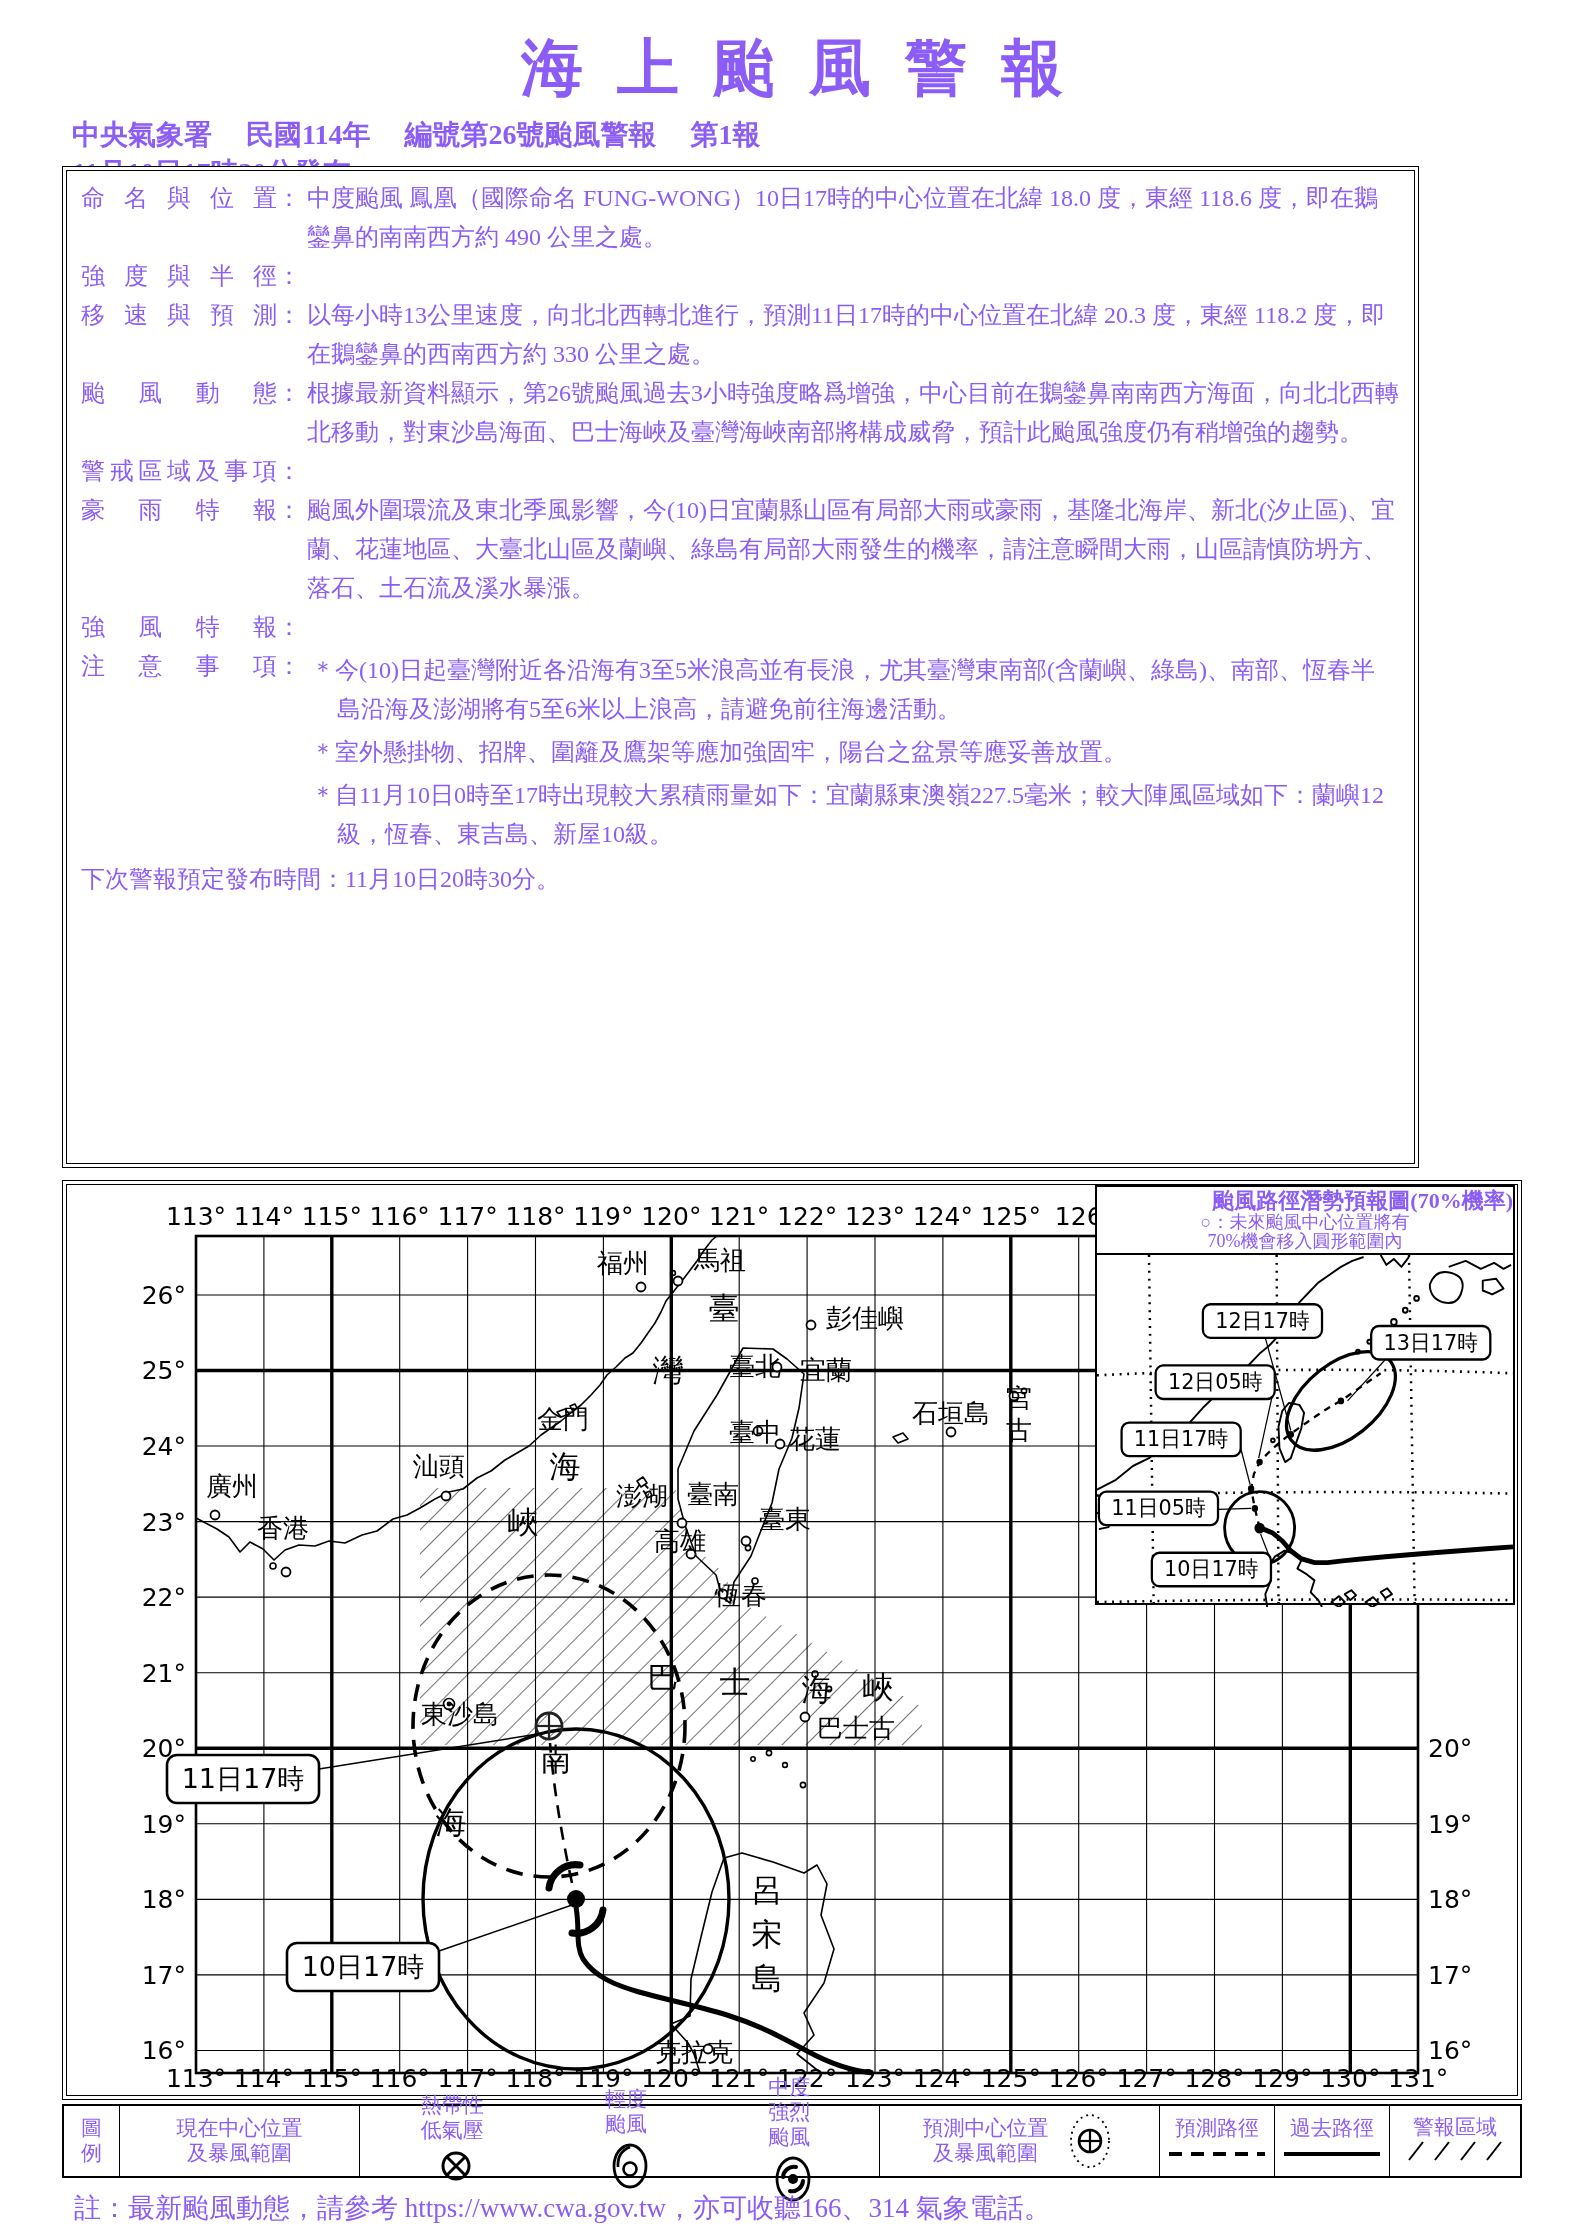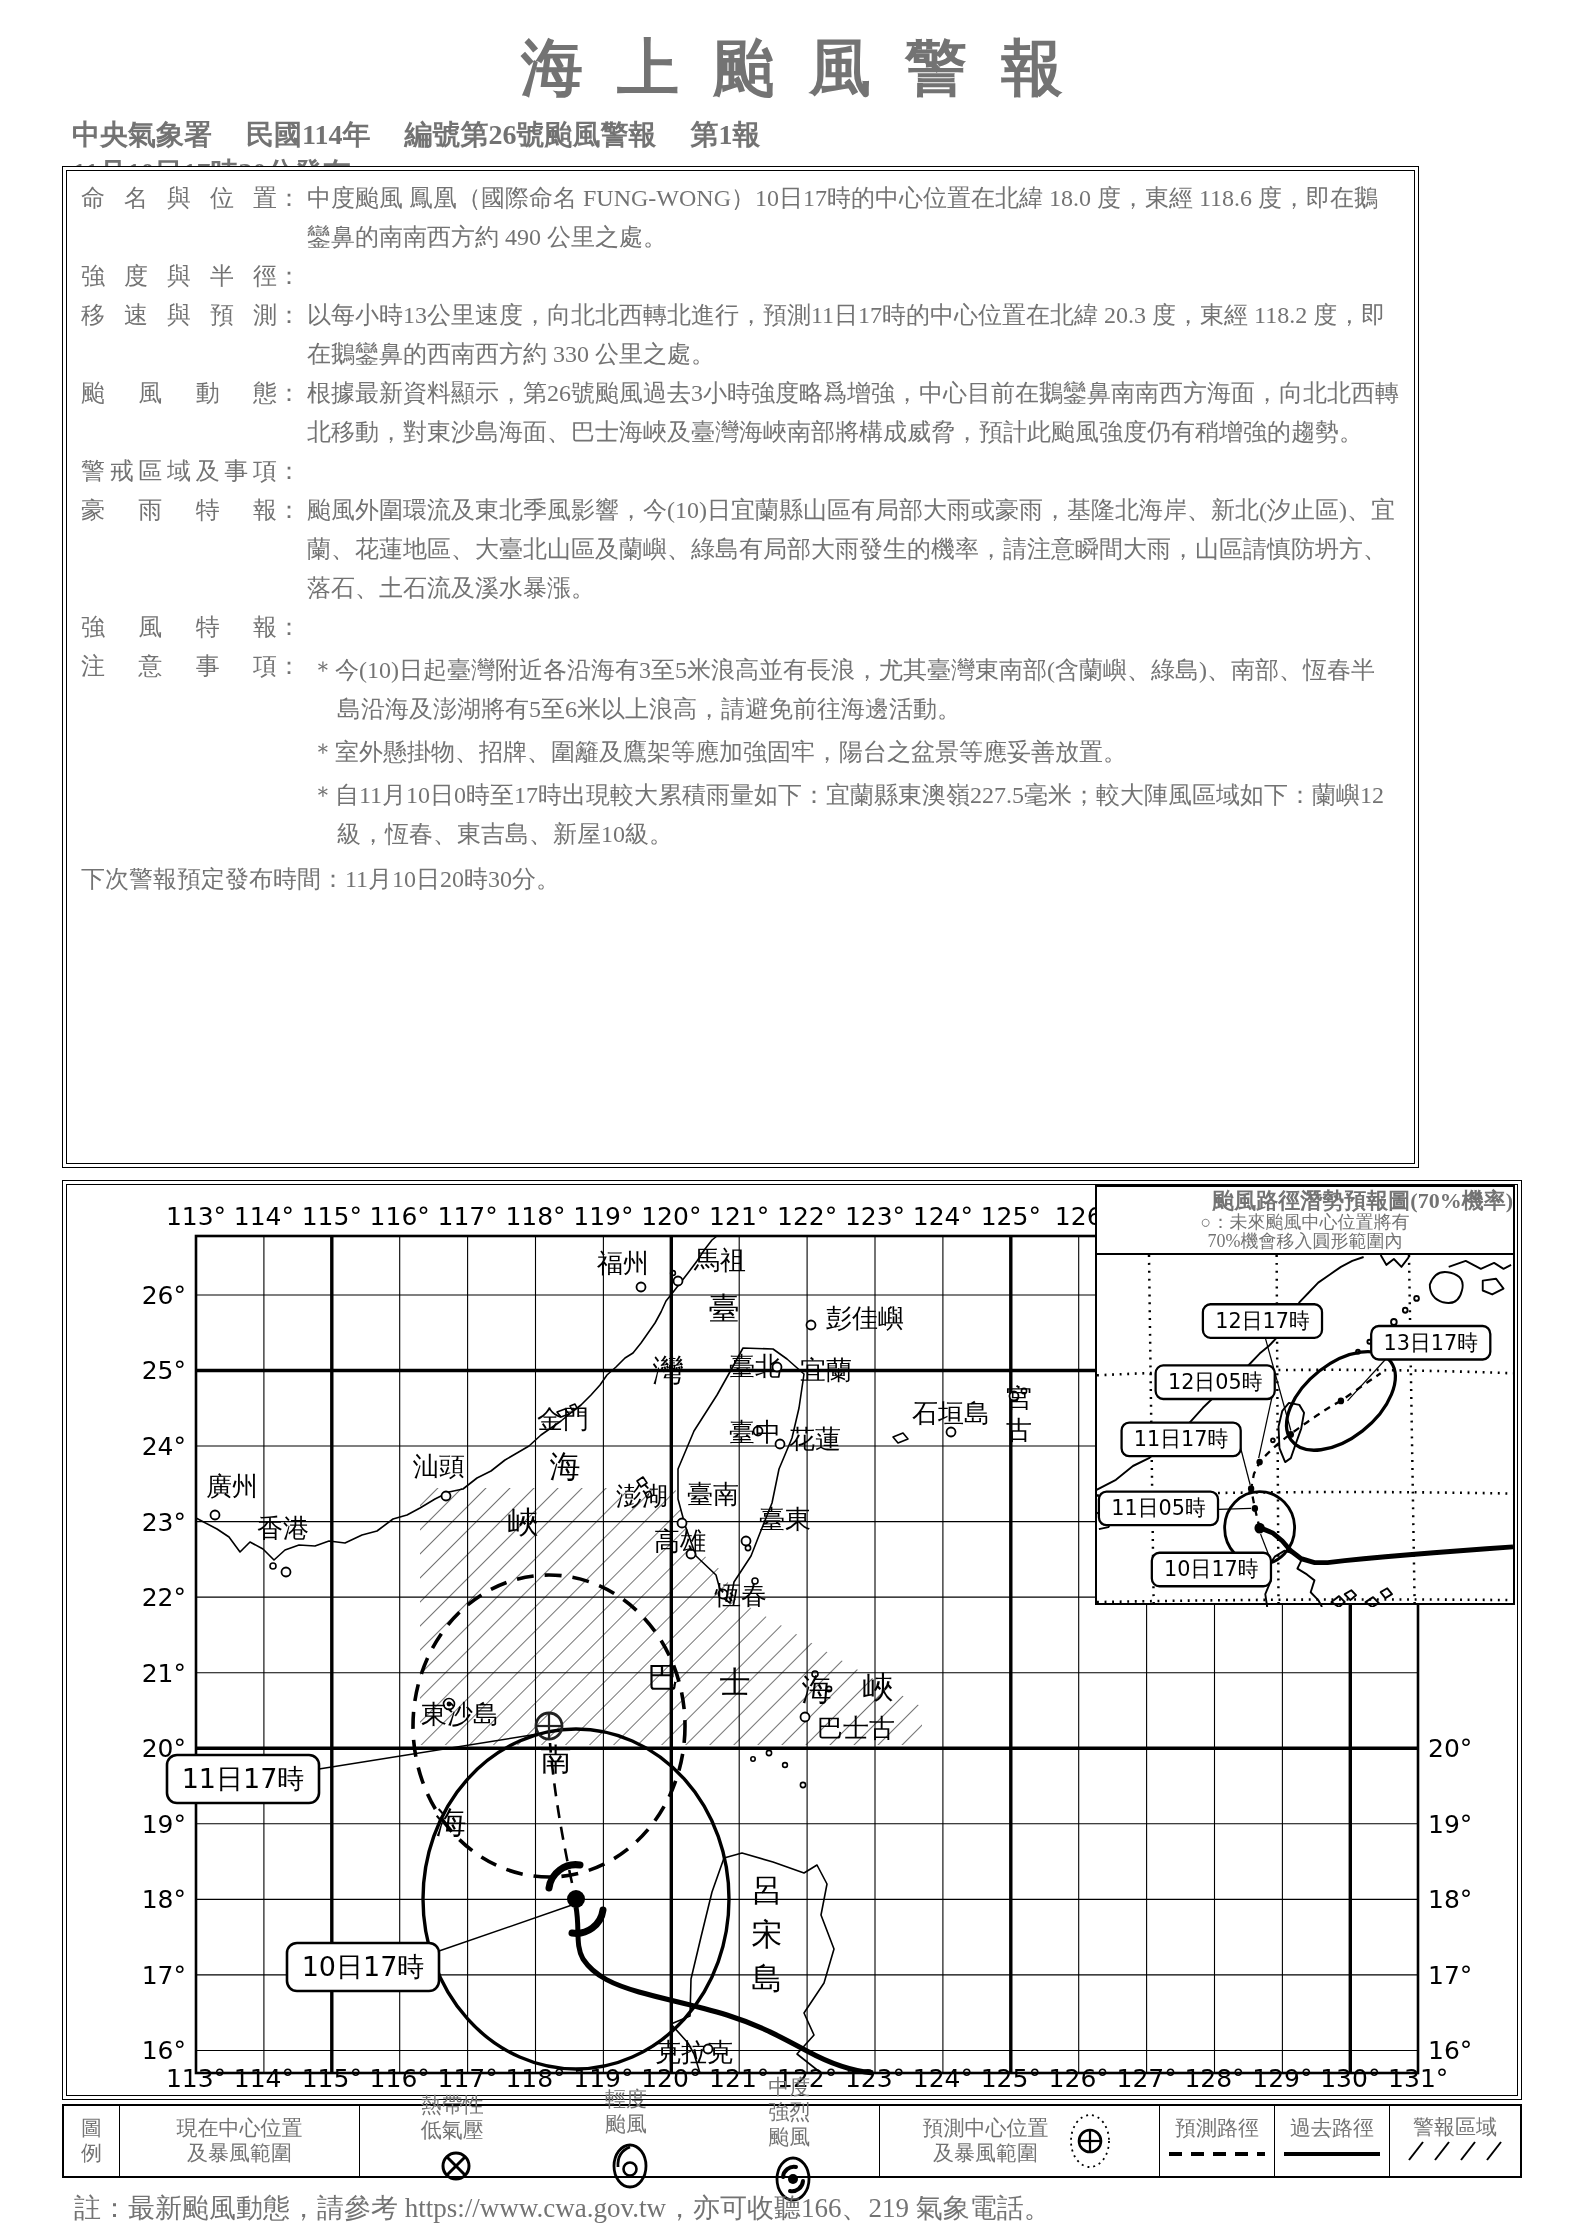--- a/index.html
+++ b/index.html
@@ -1,17 +1,17 @@
 <!DOCTYPE html>
 <html><head>
 <meta charset="utf-8">
 <style>
   html,body{margin:0;padding:0;background:#888;}
   .page{position:relative;width:1584px;height:2237px;background:#fff;margin:0 auto;
-        font-family:"Liberation Serif","DejaVu Serif",serif;color:#737373;overflow:hidden;}
+        font-family:"Liberation Serif","DejaVu Serif",serif;color:#8b5cf6;overflow:hidden;}
   .title{position:absolute;top:26px;left:0;width:100%;text-align:center;
          font-size:62px;font-weight:bold;letter-spacing:34px;text-indent:34px;}
   .hdr{position:absolute;top:116px;left:72px;right:64px;font-size:28px;font-weight:bold;
        display:flex;justify-content:space-between;align-items:baseline;flex-direction:column;}
   .hdr .hl span{margin-right:34px;}
   .dbox{position:absolute;border:1.6px solid #000;padding:3px;box-sizing:border-box;background:#fff;}
   .dbox .inner{border:1.6px solid #000;width:100%;height:100%;box-sizing:border-box;background:#fff;}
   .bull{left:62px;top:166px;width:1357px;height:1002px;}
   .bull .inner{padding:8px 12px 0 14px;font-size:24px;line-height:39px;}
   .item{display:flex;align-items:flex-start;}
@@ -450,14 +450,14 @@
         <svg width="100" height="22" viewBox="0 0 100 22">
           <line x1="4" y1="20" x2="18" y2="2" stroke="#000" stroke-width="2"></line>
           <line x1="30" y1="20" x2="44" y2="2" stroke="#000" stroke-width="2"></line>
           <line x1="56" y1="20" x2="70" y2="2" stroke="#000" stroke-width="2"></line>
           <line x1="82" y1="20" x2="96" y2="2" stroke="#000" stroke-width="2"></line>
         </svg>
       </div>
     </div>
   </div>
 
-  <div class="footer">註：最新颱風動態，請參考 https://www.cwa.gov.tw，亦可收聽166、219 氣象電話。</div>
+  <div class="footer">註：最新颱風動態，請參考 https://www.cwa.gov.tw，亦可收聽166、314 氣象電話。</div>
 </div>
 
 </body></html>

